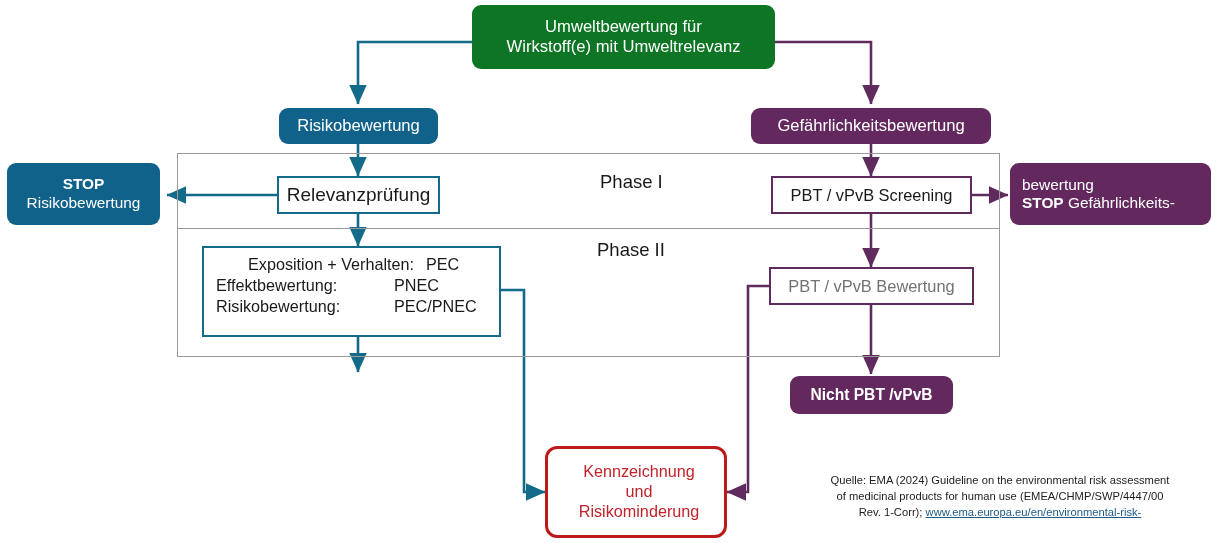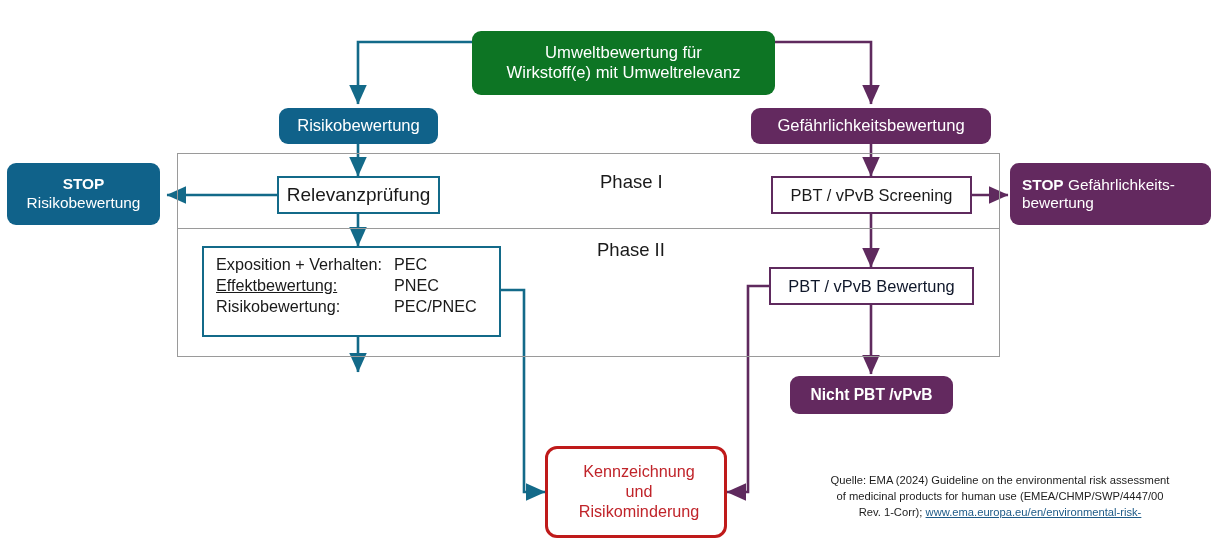--- a/index.html
+++ b/index.html
@@ -6,21 +6,21 @@
   body{width:1217px;height:543px;font-family:"Liberation Sans",sans-serif;position:relative;overflow:hidden;}
   #stage{position:relative;width:1217px;height:543px;}
   #wires{position:absolute;left:0;top:0;width:1217px;height:543px;}
 
   .node{position:absolute;box-sizing:border-box;display:flex;flex-direction:column;
         align-items:center;justify-content:center;text-align:center;}
   .node .ln{display:block;line-height:1.22;}
 
   
   .pill{border-radius:9px;color:#ffffff;}
-  .green{background:#0d7524;margin-top:26px;}
+  .green{background:#0d7524;}
   .teal{background:#10628a;}
   .purple{background:#63295f;}
 
   
   .outline{background:#ffffff;}
   .ol-teal{border:2.5px solid #136a89;}
   .ol-purple{border:2.5px solid #5f2a5e;}
   .ol-red{border:3px solid #bf1a1a;border-radius:12px;color:#c0242a;}
 
   
@@ -95,46 +95,46 @@
   <div class="node pill teal" style="left:7px;top:163px;width:153px;height:62px;font-size:15.4px;">
     <span class="ln b">STOP</span>
     <span class="ln">Risikobewertung</span>
   </div>
 
   <div class="node outline ol-teal" style="left:277px;top:176px;width:163px;height:38px;font-size:19px;color:#1a1a1a;">
     <span class="ln">Relevanzprüfung</span>
   </div>
 
   <div class="outline ol-teal" style="position:absolute;left:202px;top:246px;width:299px;height:91px;padding:7px 0 0 12px;box-sizing:border-box;font-size:16.2px;color:#1a1a1a;">
-    <div style="display:flex;">
+    <div style="display:flex;margin-left:32px;">
       <span style="width:178px;">Exposition + Verhalten:</span>
       <span>PEC</span>
     </div>
     <div style="display:flex;margin-top:2px;">
-      <span style="width:178px;text-decoration:underline;">Effektbewertung:</span>
+      <span style="width:178px;">Effektbewertung:</span>
       <span>PNEC</span>
     </div>
     <div style="display:flex;margin-top:2px;">
       <span style="width:178px;">Risikobewertung:</span>
       <span>PEC/PNEC</span>
     </div>
   </div>
 
 
   <div class="node outline ol-purple" style="left:771px;top:176px;width:201px;height:38px;font-size:16.4px;color:#1a1a1a;">
     <span class="ln">PBT / vPvB Screening</span>
   </div>
 
   <div class="pill purple" style="position:absolute;left:1010px;top:163px;width:201px;height:62px;font-size:15.4px;
               display:flex;flex-direction:column;justify-content:center;padding-left:12px;box-sizing:border-box;">
+    <span class="ln">bewertung</span>
     <span class="ln"><span class="b">STOP</span> <span>Gefährlichkeits-</span></span>
-    <span class="ln">bewertung</span>
   </div>
 
-  <div class="node outline ol-purple" style="left:769px;top:267px;width:205px;height:38px;font-size:16.4px;color:#0f172a;">
+  <div class="node outline ol-purple" style="left:769px;top:267px;width:205px;height:38px;font-size:16.4px;color:#737373;">
     <span class="ln">PBT / vPvB Bewertung</span>
   </div>
 
   <div class="node pill purple" style="left:790px;top:376px;width:163px;height:38px;font-size:15.6px;text-align:center;">
     <span class="ln b">Nicht PBT /vPvB</span>
   </div>
 
   <div class="node outline ol-red" style="left:545px;top:446px;width:182px;height:92px;font-size:16.2px;padding-left:6px;">
     <span class="ln">Kennzeichnung</span>
     <span class="ln">und</span>

